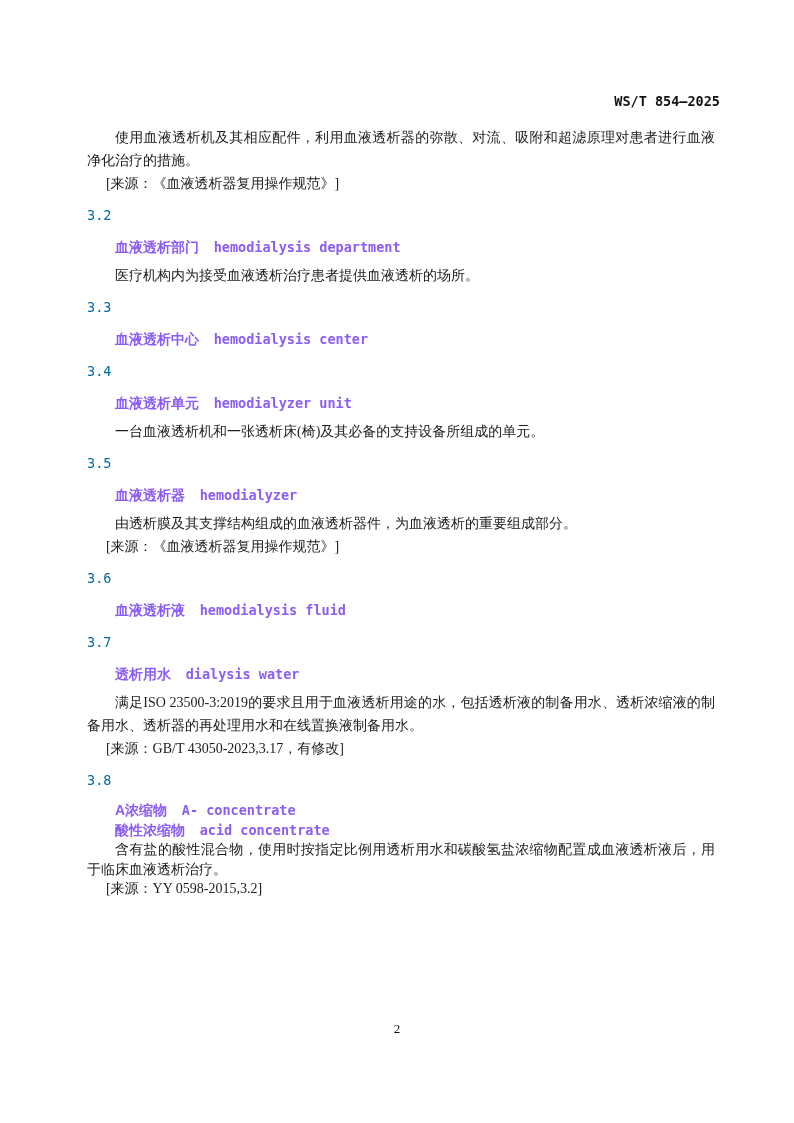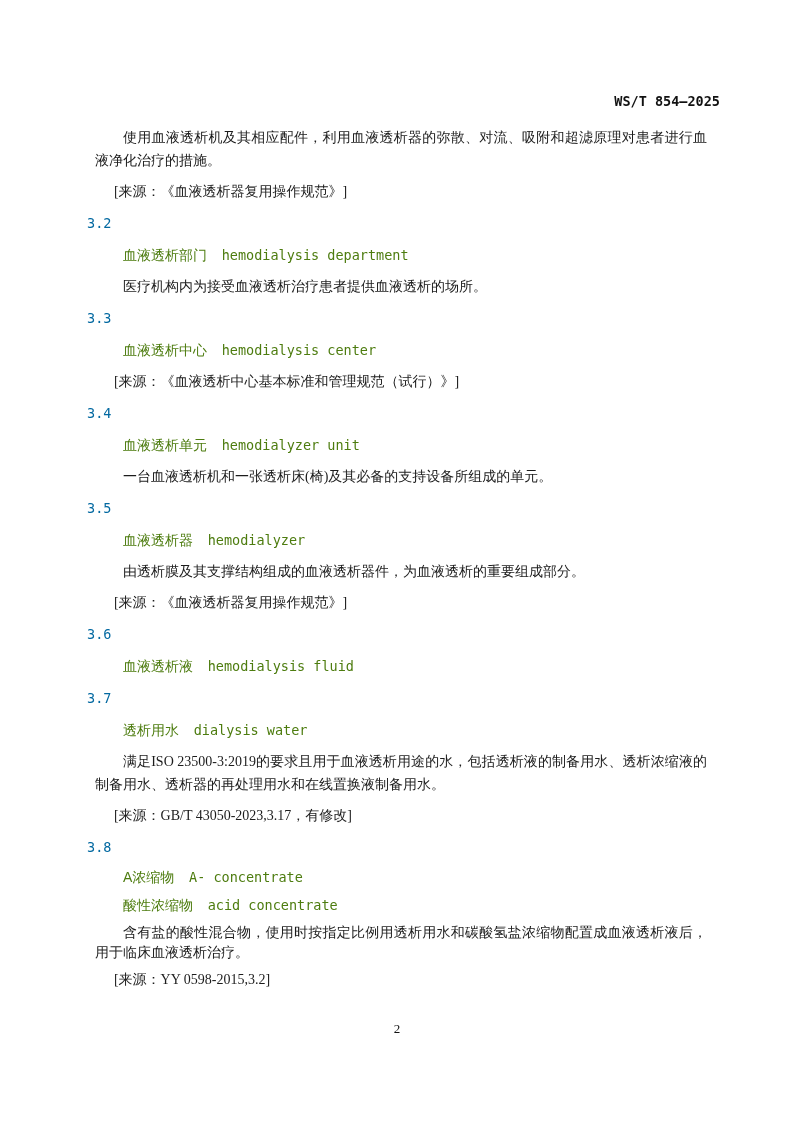--- a/index.html
+++ b/index.html
@@ -30,40 +30,40 @@
     line-height: 16px;
     color: #111;
   }
   .content {
     margin-left: 87px;
     width: 628px;
     margin-top: 17px;
     text-align: justify;
   }
   .content p {
-    margin: 8px;
+    margin: 0;
     line-height: 23px;
   }
   .def {
     text-indent: 2em;
   }
   .source {
     text-indent: 1.35em;
   }
   .sec-num {
     margin: 9px 0 !important;
     font-family: "DejaVu Sans Mono", monospace;
     font-size: 13.5px;
     color: #0369a1;
   }
   .term {
     padding-left: 2em;
-    font-weight: normal;
+    font-weight: bold;
     font-family: "Liberation Sans", sans-serif;
-    color: #4d7c0f;
+    color: #8b5cf6;
   }
   .terms {
     margin-bottom: 5px;
   }
   .term-en {
     font-family: "DejaVu Sans Mono", monospace;
     font-size: 13.5px;
     margin-left: 0.8em;
   }
   .section.compact .term,
@@ -111,21 +111,20 @@
   </section>
 
   <section class="section">
     <p class="sec-num">3.3</p>
     <div class="terms">
   <p class="term">
     <span class="term-zh">血液透析中心</span>
     <span class="term-en">hemodialysis center</span>
   </p>
 </div>
-    <p class="source">[来源：《血液透析中心基本标准和管理规范（试行）》]</p>
   </section>
 
   <section class="section">
     <p class="sec-num">3.4</p>
     <div class="terms">
   <p class="term">
     <span class="term-zh">血液透析单元</span>
     <span class="term-en">hemodialyzer unit</span>
   </p>
 </div>

